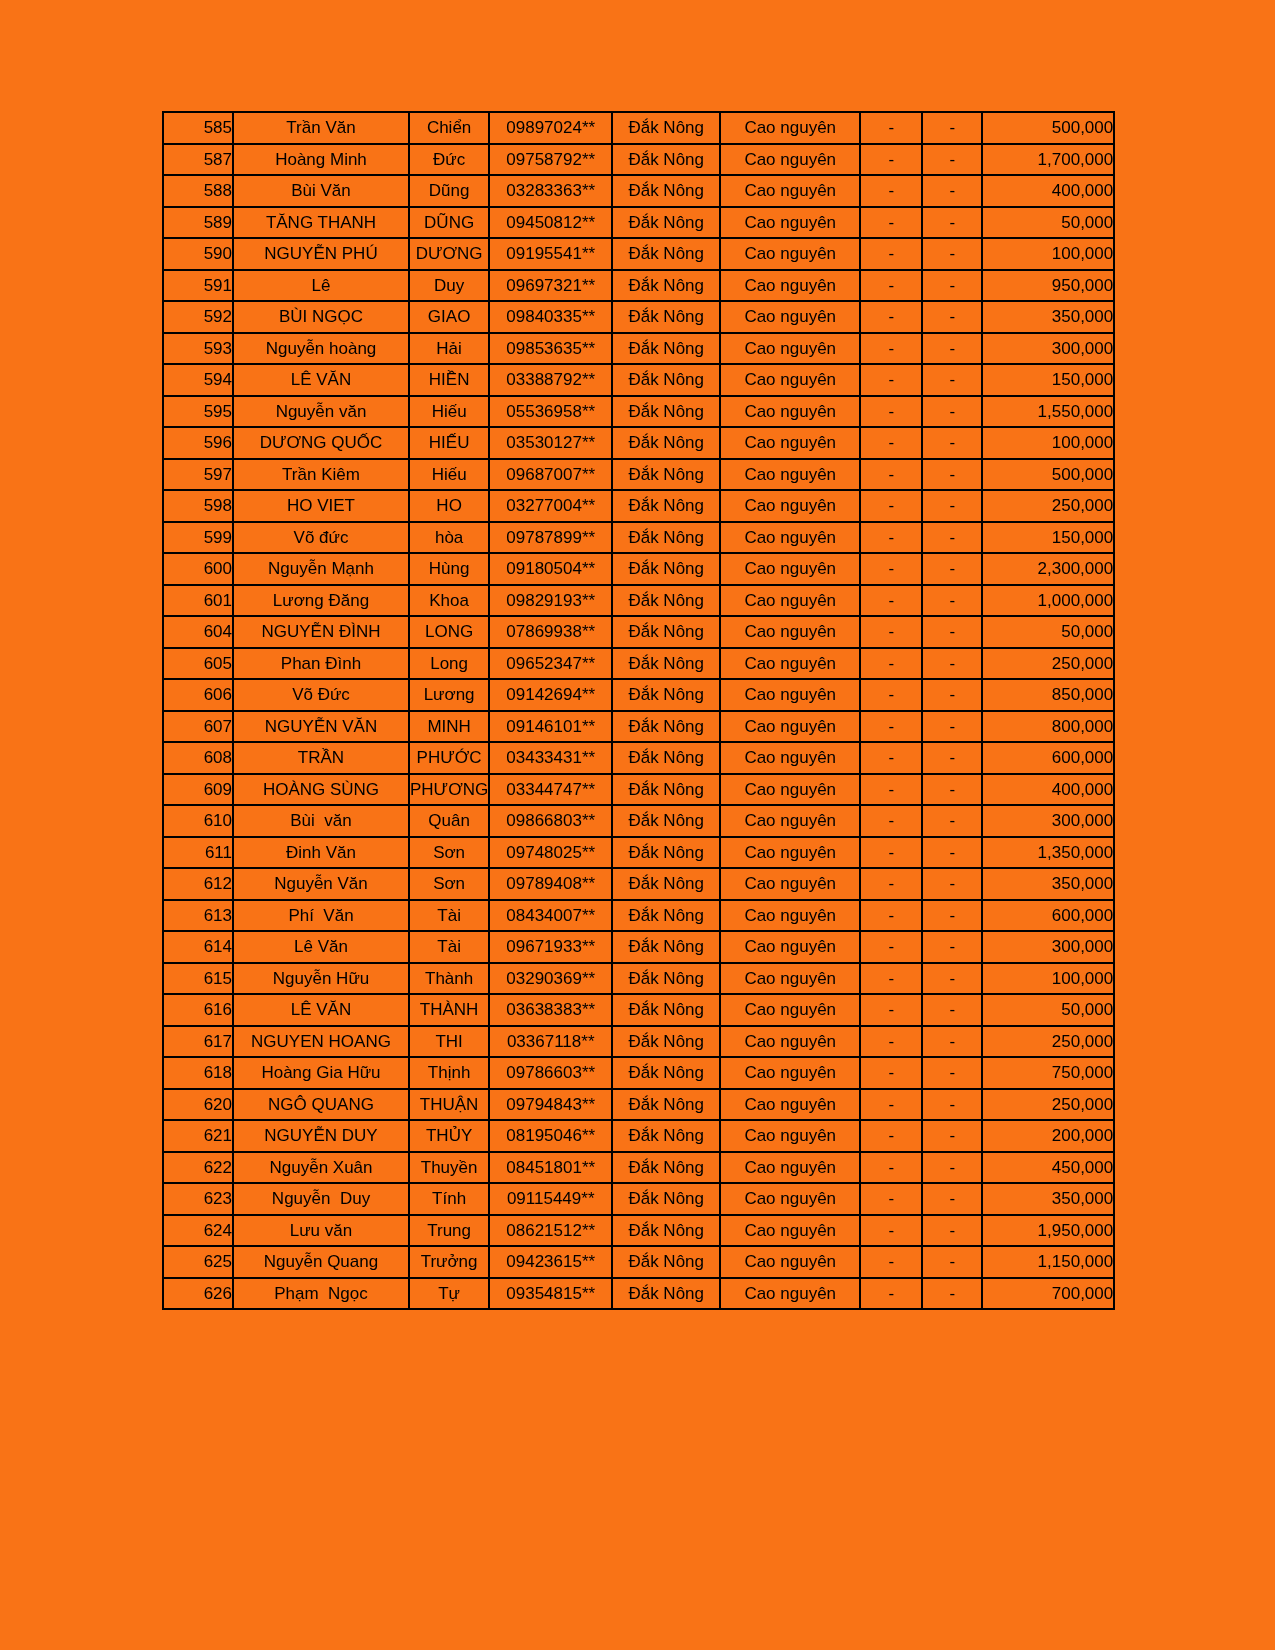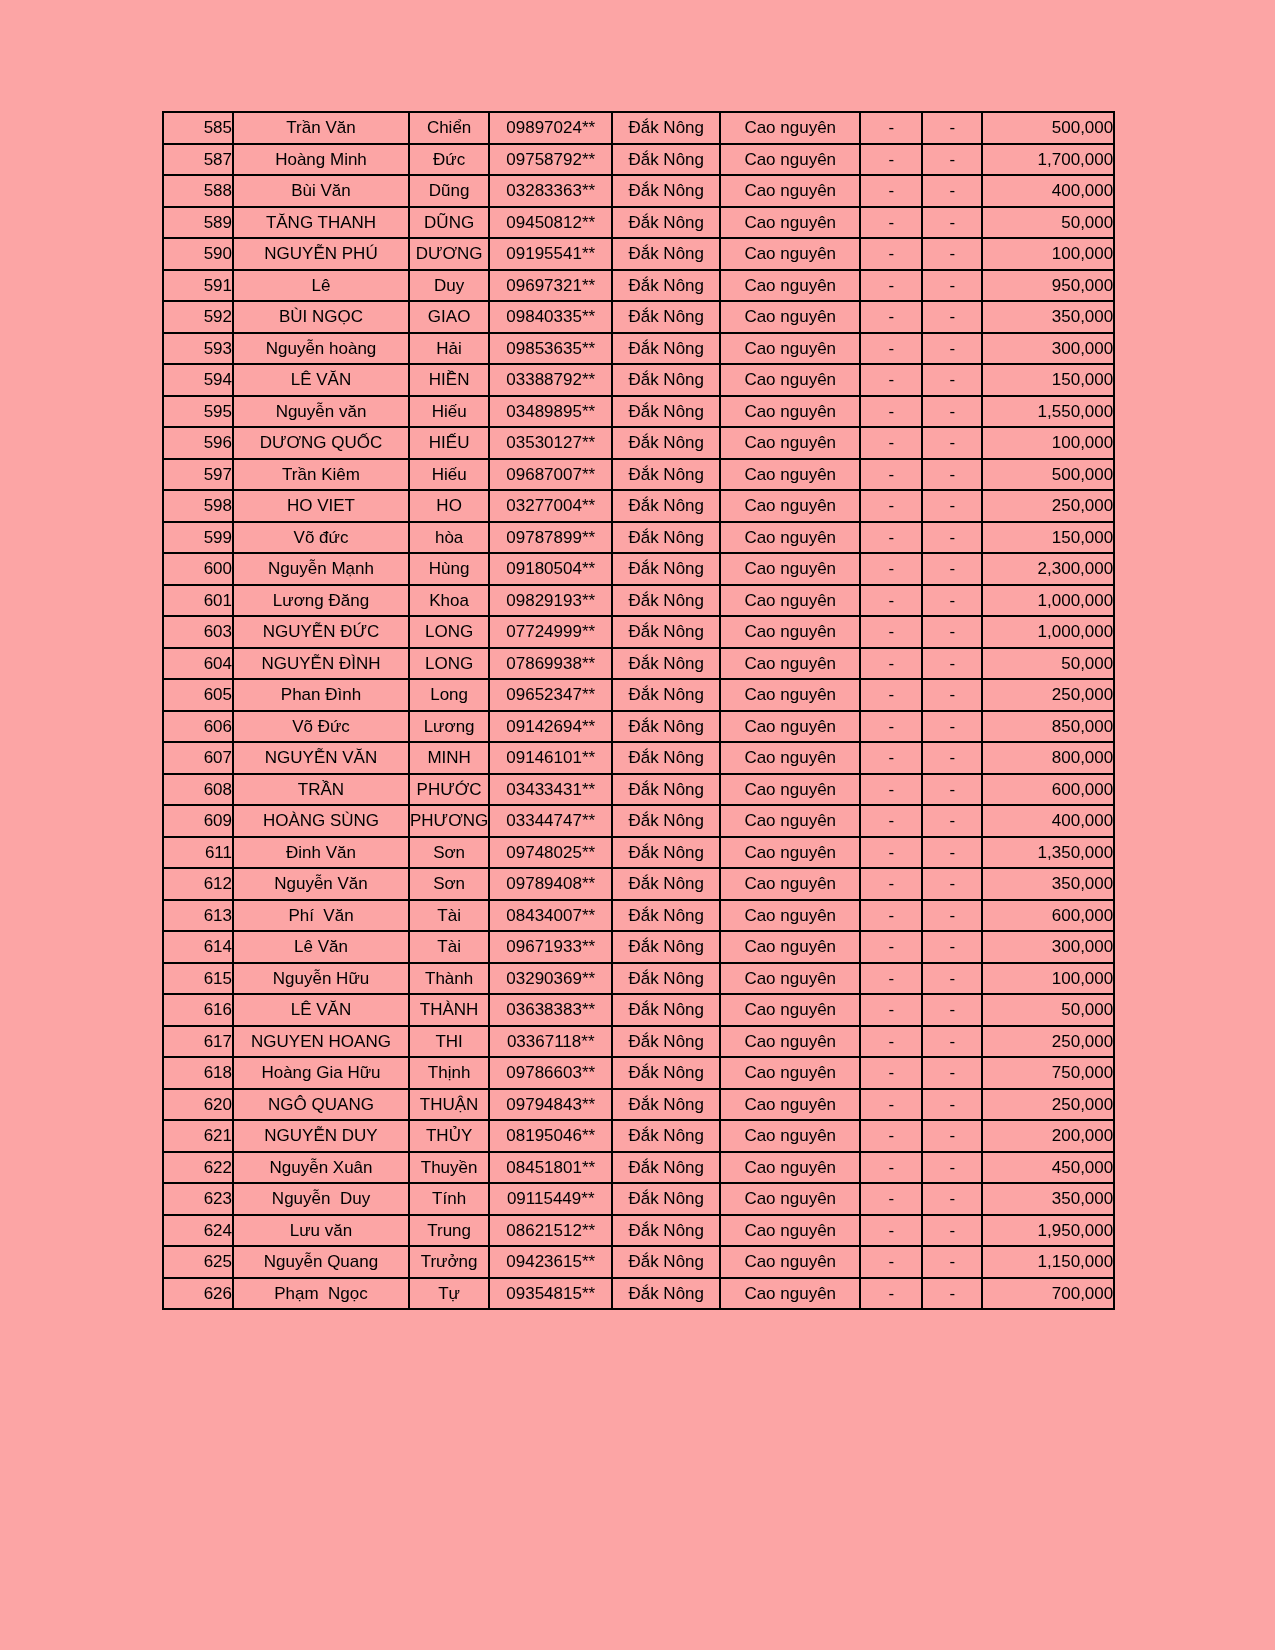--- a/index.html
+++ b/index.html
@@ -4,21 +4,21 @@
 <style>
   html, body {
     margin: 0;
     padding: 0;
     background: #ffffff;
   }
   .page {
     position: relative;
     width: 1275px;
     height: 1650px;
-    background: #fca5a5;
+    background: #f97316;
     overflow: hidden;
   }
   .sheet {
     position: absolute;
     left: 162px;
     top: 111px;
   }
   table.donor {
     border-collapse: collapse;
     table-layout: fixed;
@@ -153,21 +153,21 @@
             <td class="al-center cell-province">Đắk Nông</td>
             <td class="al-center cell-region">Cao nguyên</td>
             <td class="al-center cell-dash-1">-</td>
             <td class="al-center cell-dash-2">-</td>
             <td class="al-right cell-amount">150,000</td>
           </tr>
           <tr>
             <td class="al-right cell-stt">595</td>
             <td class="al-center cell-first-name">Nguyễn văn</td>
             <td class="al-center cell-last-name">Hiếu</td>
-            <td class="al-center cell-phone">03489895**</td>
+            <td class="al-center cell-phone">05536958**</td>
             <td class="al-center cell-province">Đắk Nông</td>
             <td class="al-center cell-region">Cao nguyên</td>
             <td class="al-center cell-dash-1">-</td>
             <td class="al-center cell-dash-2">-</td>
             <td class="al-right cell-amount">1,550,000</td>
           </tr>
           <tr>
             <td class="al-right cell-stt">596</td>
             <td class="al-center cell-first-name">DƯƠNG QUỐC</td>
             <td class="al-center cell-last-name">HIẾU</td>
@@ -227,31 +227,20 @@
             <td class="al-center cell-first-name">Lương Đăng</td>
             <td class="al-center cell-last-name">Khoa</td>
             <td class="al-center cell-phone">09829193**</td>
             <td class="al-center cell-province">Đắk Nông</td>
             <td class="al-center cell-region">Cao nguyên</td>
             <td class="al-center cell-dash-1">-</td>
             <td class="al-center cell-dash-2">-</td>
             <td class="al-right cell-amount">1,000,000</td>
           </tr>
           <tr>
-            <td class="al-right cell-stt">603</td>
-            <td class="al-center cell-first-name">NGUYỄN ĐỨC</td>
-            <td class="al-center cell-last-name">LONG</td>
-            <td class="al-center cell-phone">07724999**</td>
-            <td class="al-center cell-province">Đắk Nông</td>
-            <td class="al-center cell-region">Cao nguyên</td>
-            <td class="al-center cell-dash-1">-</td>
-            <td class="al-center cell-dash-2">-</td>
-            <td class="al-right cell-amount">1,000,000</td>
-          </tr>
-          <tr>
             <td class="al-right cell-stt">604</td>
             <td class="al-center cell-first-name">NGUYỄN ĐÌNH</td>
             <td class="al-center cell-last-name">LONG</td>
             <td class="al-center cell-phone">07869938**</td>
             <td class="al-center cell-province">Đắk Nông</td>
             <td class="al-center cell-region">Cao nguyên</td>
             <td class="al-center cell-dash-1">-</td>
             <td class="al-center cell-dash-2">-</td>
             <td class="al-right cell-amount">50,000</td>
           </tr>
@@ -302,20 +291,31 @@
           <tr>
             <td class="al-right cell-stt">609</td>
             <td class="al-center cell-first-name">HOÀNG SÙNG</td>
             <td class="al-center cell-last-name">PHƯƠNG</td>
             <td class="al-center cell-phone">03344747**</td>
             <td class="al-center cell-province">Đắk Nông</td>
             <td class="al-center cell-region">Cao nguyên</td>
             <td class="al-center cell-dash-1">-</td>
             <td class="al-center cell-dash-2">-</td>
             <td class="al-right cell-amount">400,000</td>
+          </tr>
+          <tr>
+            <td class="al-right cell-stt">610</td>
+            <td class="al-center cell-first-name">Bùi  văn</td>
+            <td class="al-center cell-last-name">Quân</td>
+            <td class="al-center cell-phone">09866803**</td>
+            <td class="al-center cell-province">Đắk Nông</td>
+            <td class="al-center cell-region">Cao nguyên</td>
+            <td class="al-center cell-dash-1">-</td>
+            <td class="al-center cell-dash-2">-</td>
+            <td class="al-right cell-amount">300,000</td>
           </tr>
           <tr>
             <td class="al-right cell-stt">611</td>
             <td class="al-center cell-first-name">Đinh Văn</td>
             <td class="al-center cell-last-name">Sơn</td>
             <td class="al-center cell-phone">09748025**</td>
             <td class="al-center cell-province">Đắk Nông</td>
             <td class="al-center cell-region">Cao nguyên</td>
             <td class="al-center cell-dash-1">-</td>
             <td class="al-center cell-dash-2">-</td>

